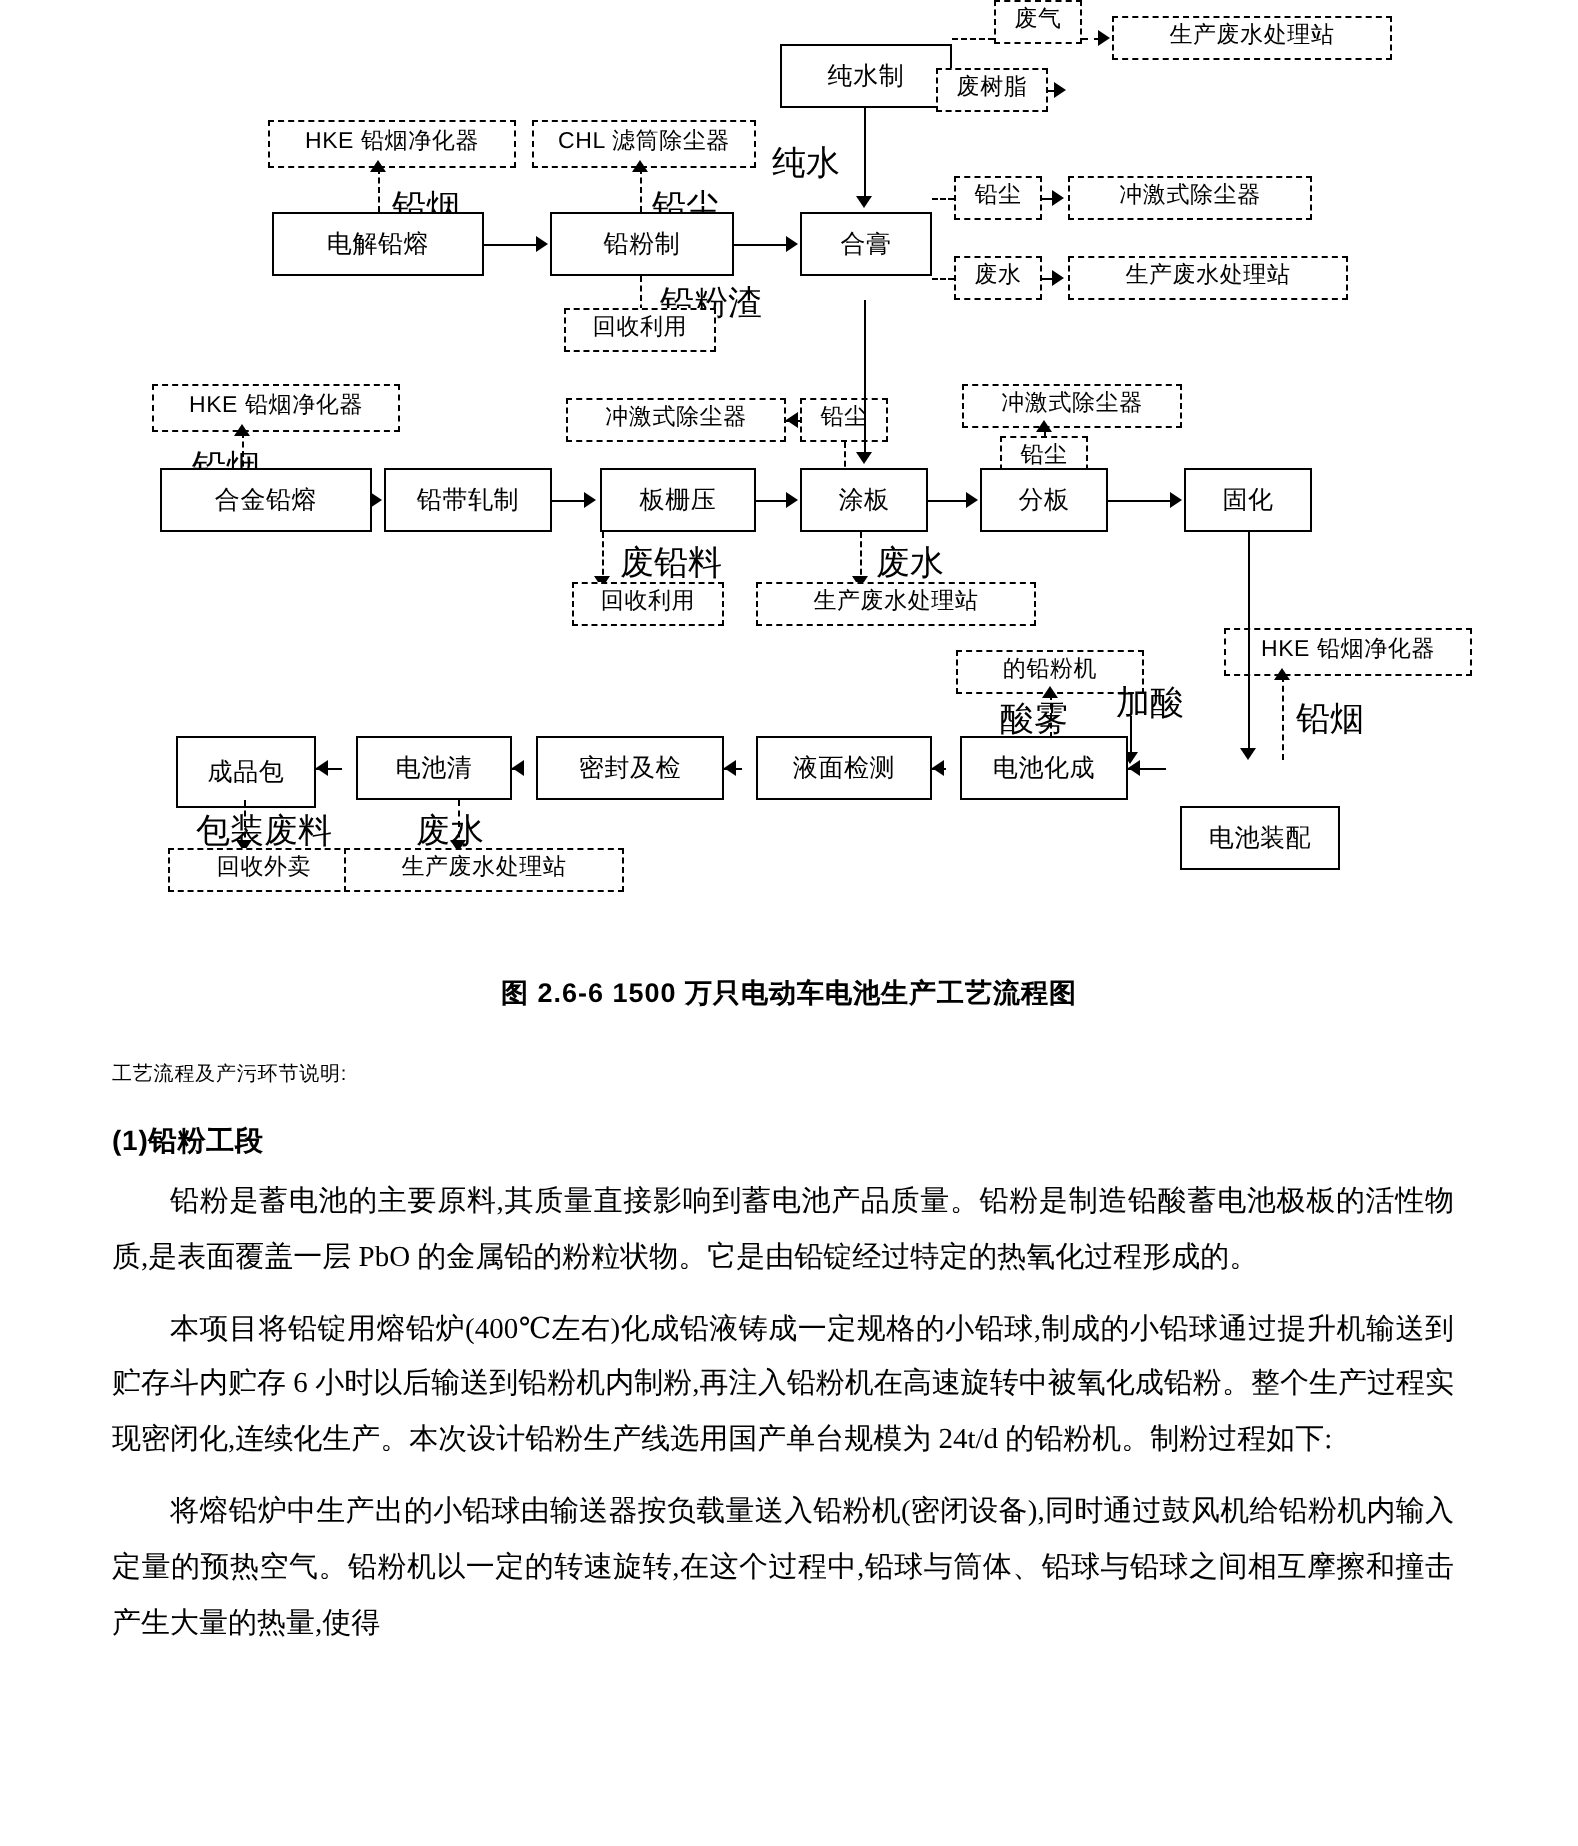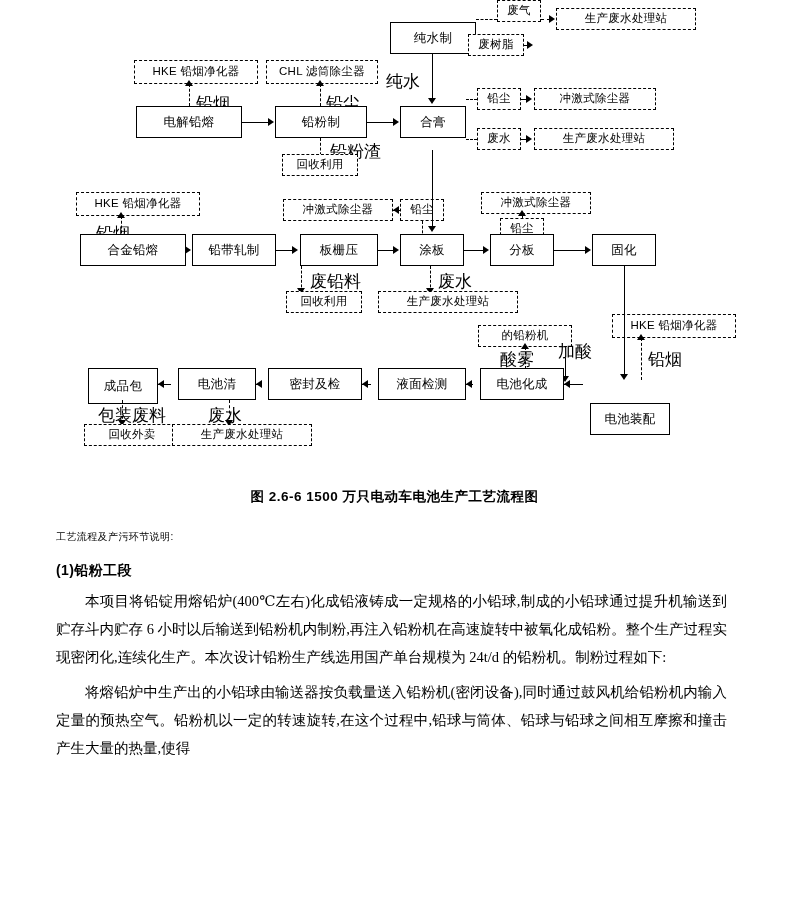--- a/index.html
+++ b/index.html
@@ -256,15 +256,16 @@
   <div class="arw d" style="left:225px; top:420px;"></div>
   <div class="box dashed" style="left:172px; top:424px; width:140px; height:22px;">生产废水处理站</div>
 
 </div>
 
 <div class="caption">图 2.6-6    1500 万只电动车电池生产工艺流程图</div>
 
 <div class="body-text">
   <div class="h-sec">工艺流程及产污环节说明:</div>
   <div class="h-sub">(1)铅粉工段</div>
+  <p class="para">铅粉是蓄电池的主要原料,其质量直接影响到蓄电池产品质量。铅粉是制造铅酸蓄电池极板的活性物质,是表面覆盖一层 PbO 的金属铅的粉粒状物。它是由铅锭经过特定的热氧化过程形成的。</p>
   <p class="para">本项目将铅锭用熔铅炉(400℃左右)化成铅液铸成一定规格的小铅球,制成的小铅球通过提升机输送到贮存斗内贮存 6 小时以后输送到铅粉机内制粉,再注入铅粉机在高速旋转中被氧化成铅粉。整个生产过程实现密闭化,连续化生产。本次设计铅粉生产线选用国产单台规模为 24t/d 的铅粉机。制粉过程如下:</p>
   <p class="para">将熔铅炉中生产出的小铅球由输送器按负载量送入铅粉机(密闭设备),同时通过鼓风机给铅粉机内输入定量的预热空气。铅粉机以一定的转速旋转,在这个过程中,铅球与筒体、铅球与铅球之间相互摩擦和撞击产生大量的热量,使得</p>
 </div>
 
 </body></html>

